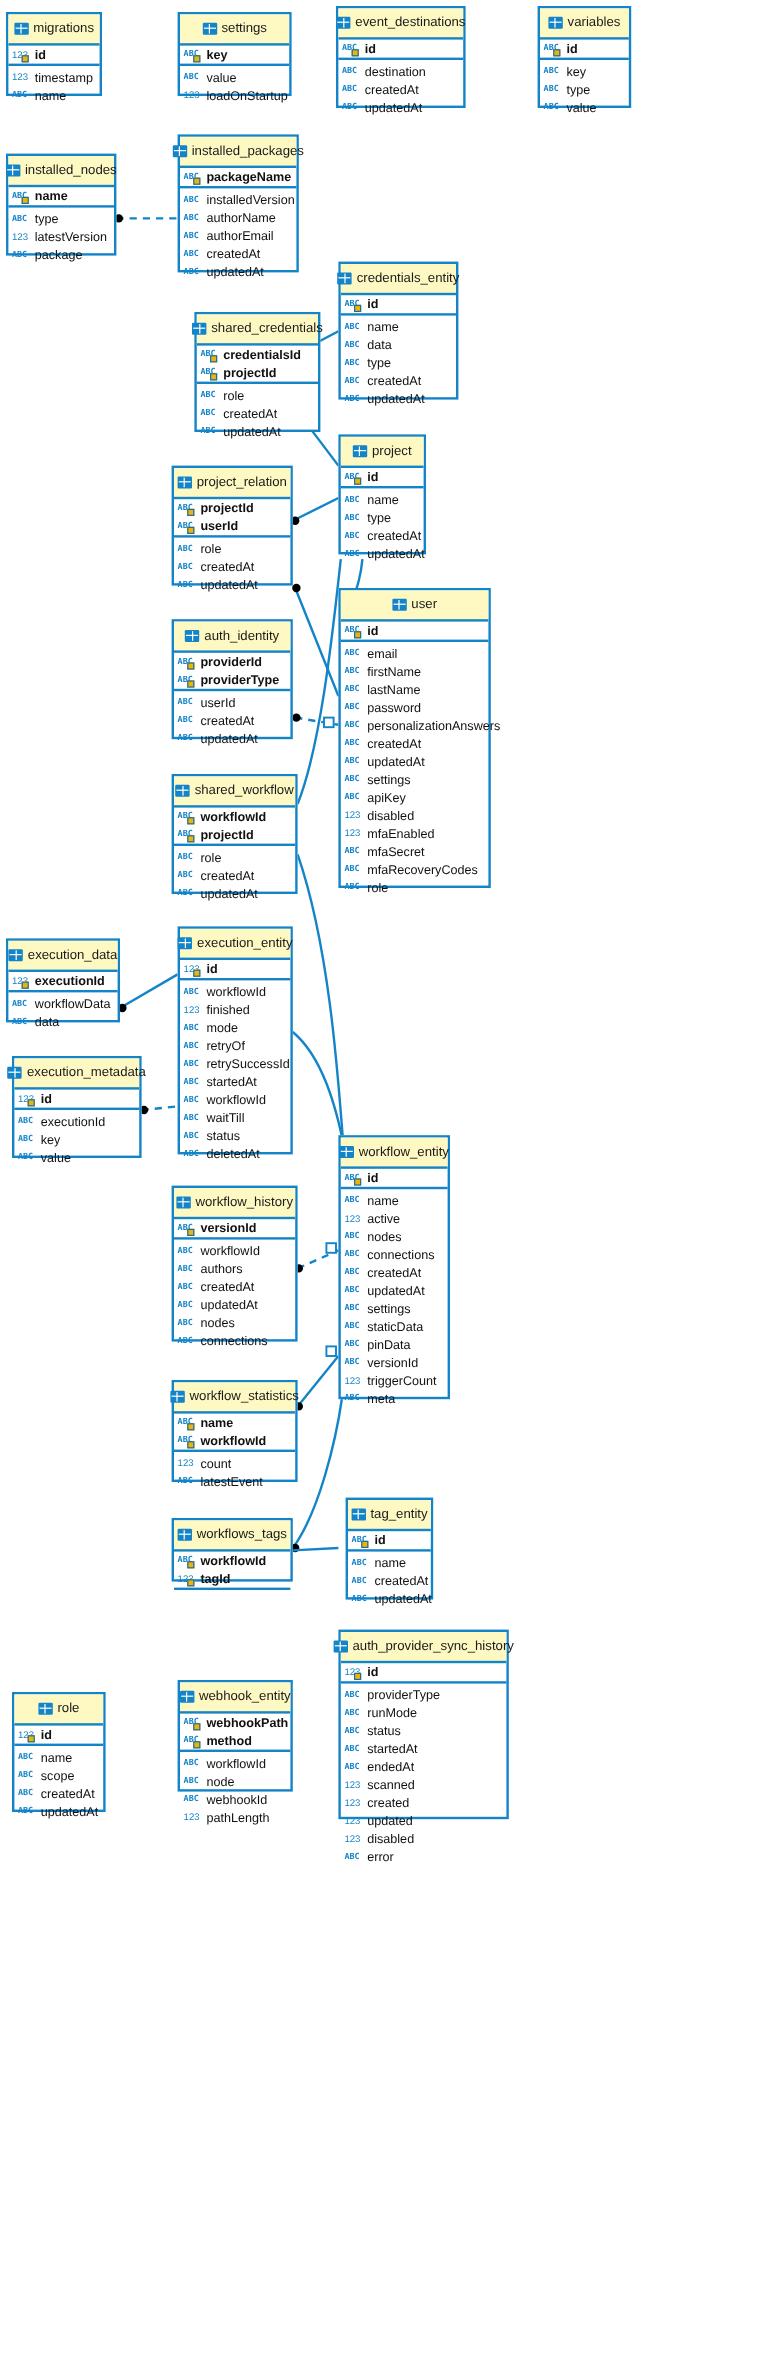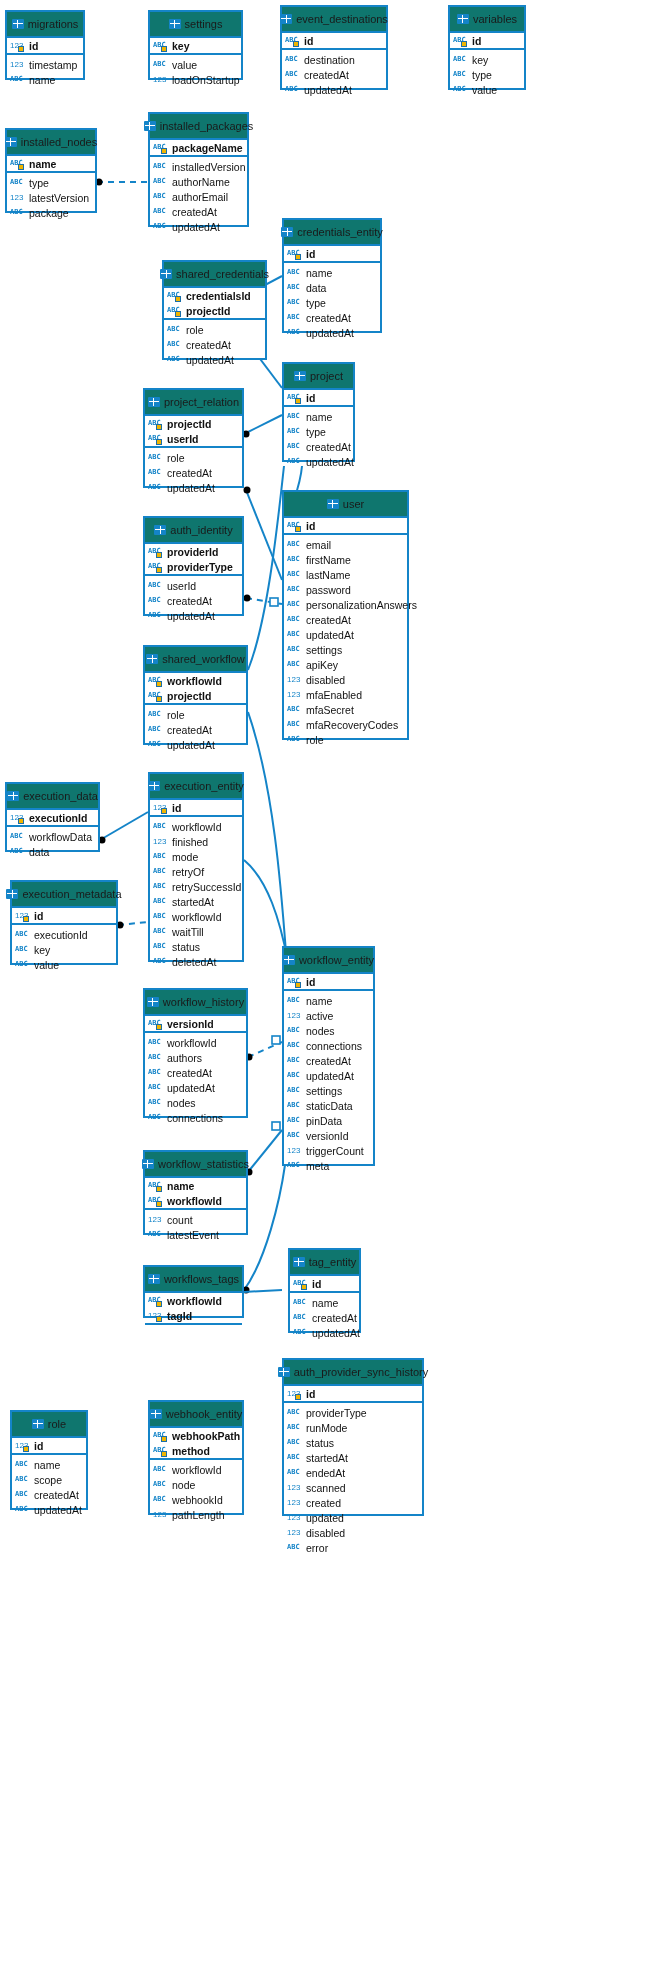--- a/index.html
+++ b/index.html
@@ -11,21 +11,21 @@
   #wires{position:absolute;left:0;top:0;width:651px;height:1961px;pointer-events:none;}
 
   .entity{
     position:absolute;
     border:2px solid #1484c8;
     background:#ffffff;
     box-sizing:border-box;
     z-index:5;
   }
   .ent-header{
-    background:#0f766e;
+    background:#fef9c3;
     border-bottom:2px solid #1484c8;
     height:19px;
     display:flex;align-items:center;justify-content:center;
     gap:4px;
     padding:12px 4px;
     box-sizing:border-box;
   }
   .ent-title{
     font-size:11px;color:#1a1a1a;white-space:nowrap;
     letter-spacing:0px;
@@ -891,21 +891,21 @@
         <div class="attr">
           <span class="tico">ABC</span>
           <span class="attr-name">createdAt</span>
         </div>
         <div class="attr">
           <span class="tico">ABC</span>
           <span class="attr-name">updatedAt</span>
         </div>
       </div>
     </div>
-    <div class="entity" style="left: 148px; top: 1400px; width: 96px; height: 115px;">
+    <div class="entity" style="left: 148px; top: 1400px; width: 96px; height: 93px;">
       <div class="ent-header">
         <span class="tbl-ico"></span>
         <span class="ent-title">webhook_entity</span>
       </div>
       <div class="pk-block">
         <div class="attr pk">
           <span class="tico key">ABC</span>
           <span class="attr-name">webhookPath</span>
         </div>
         <div class="attr pk">

